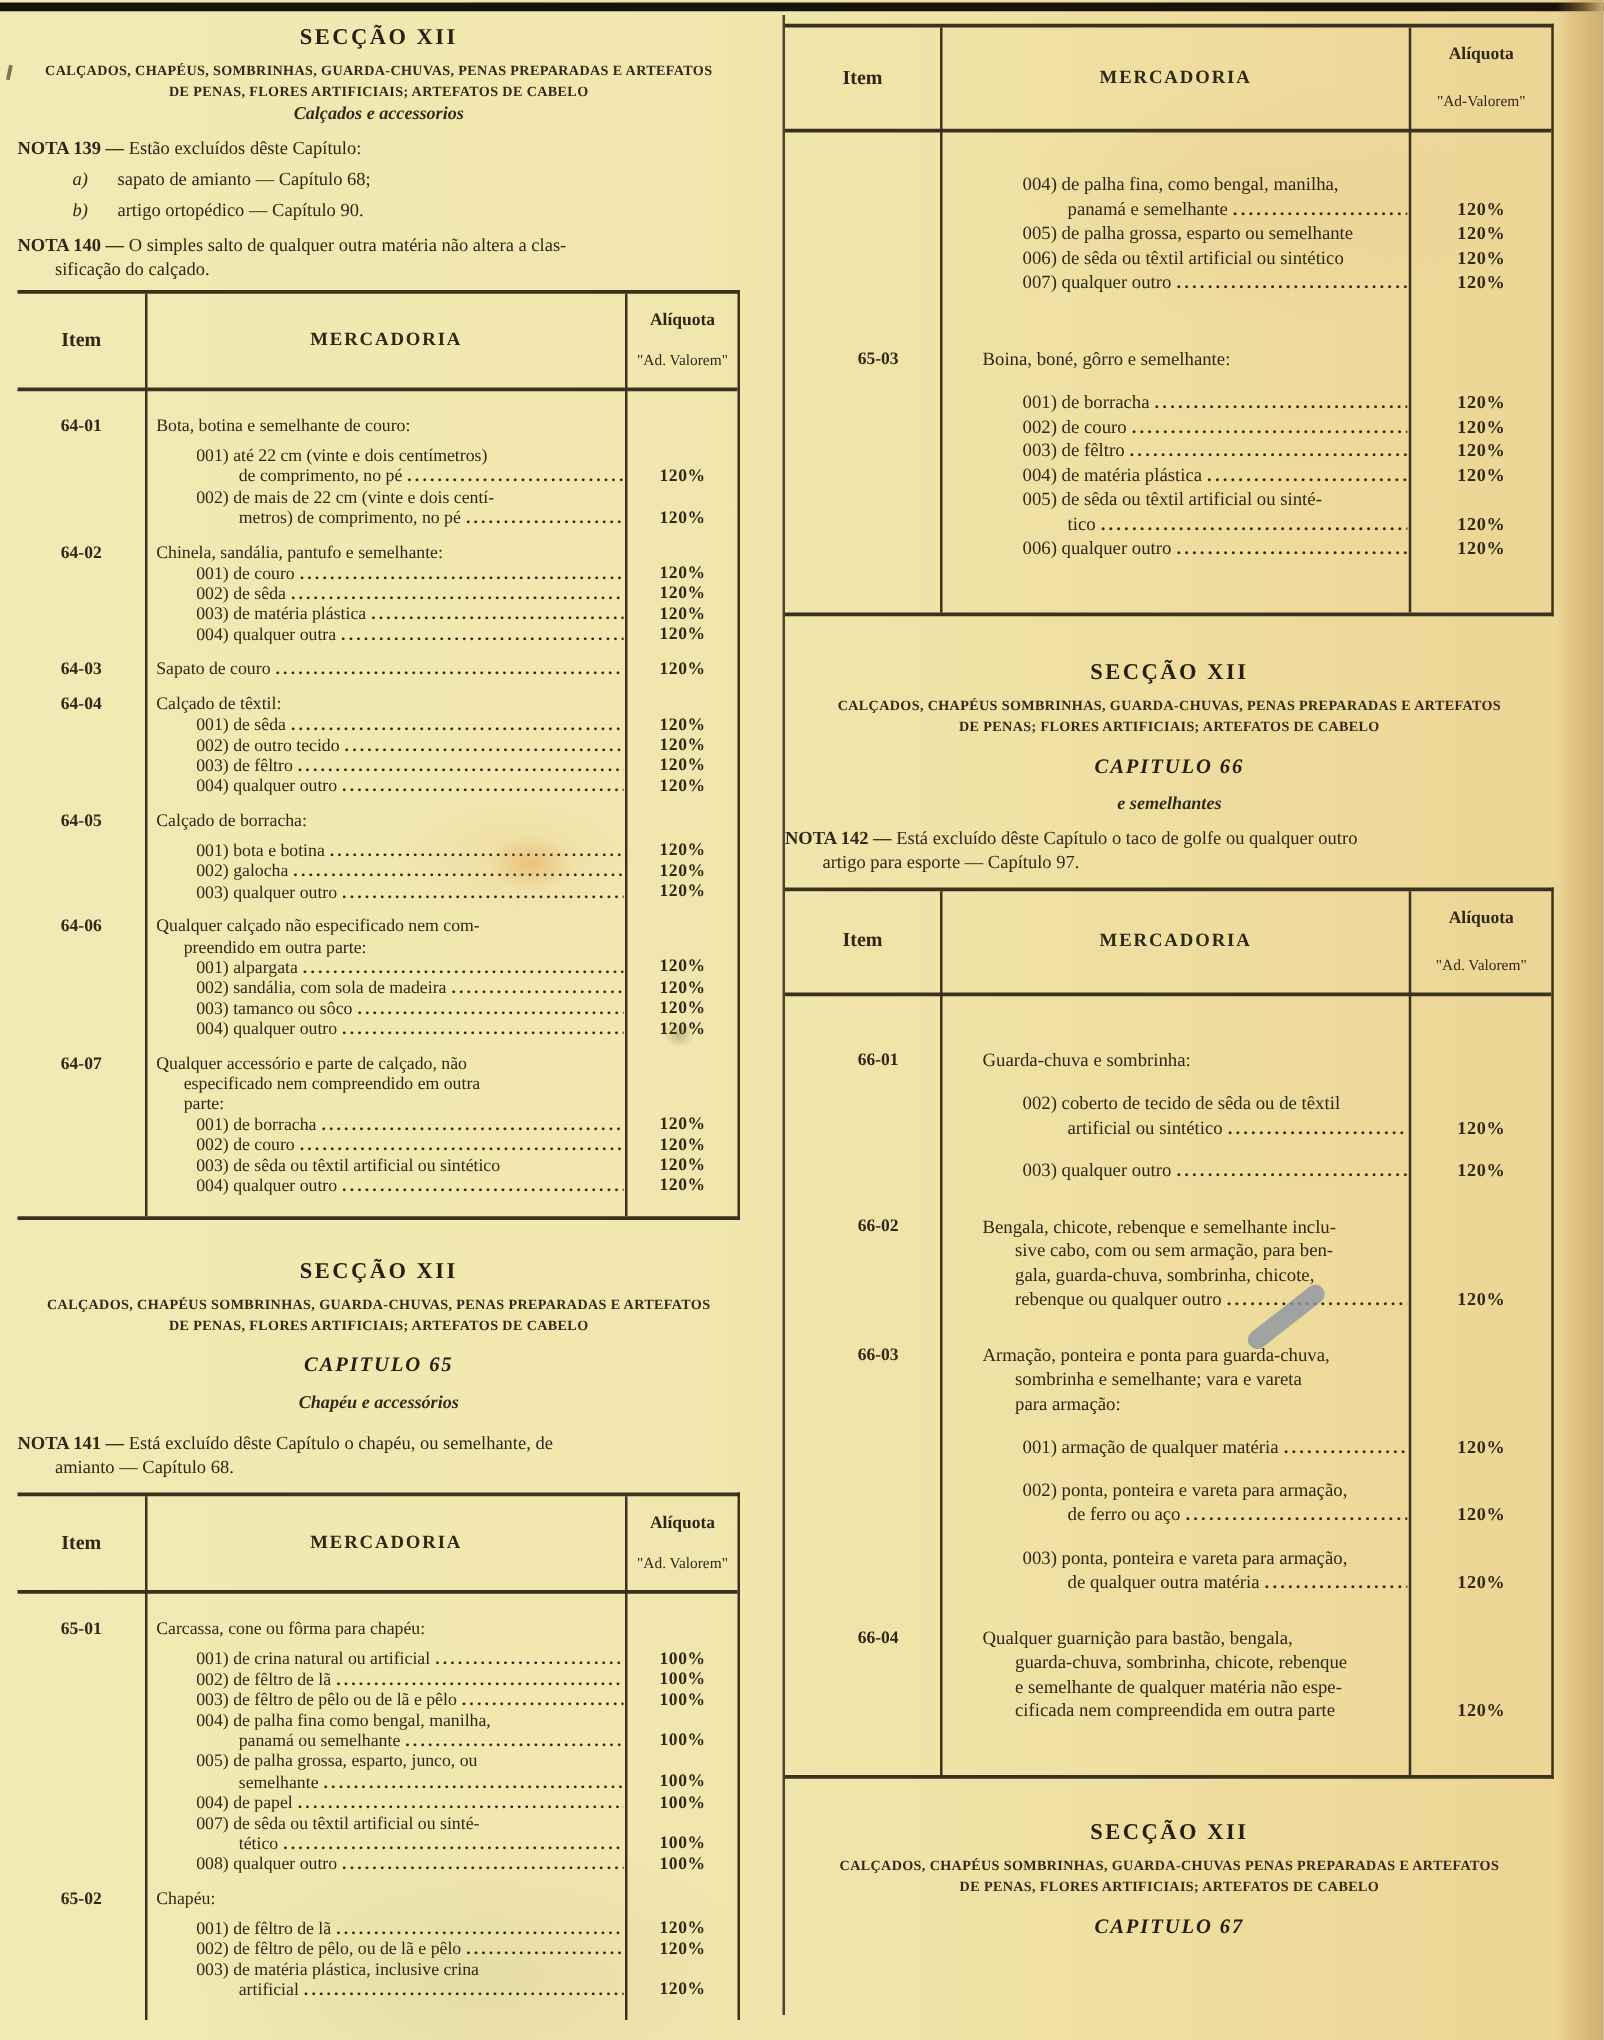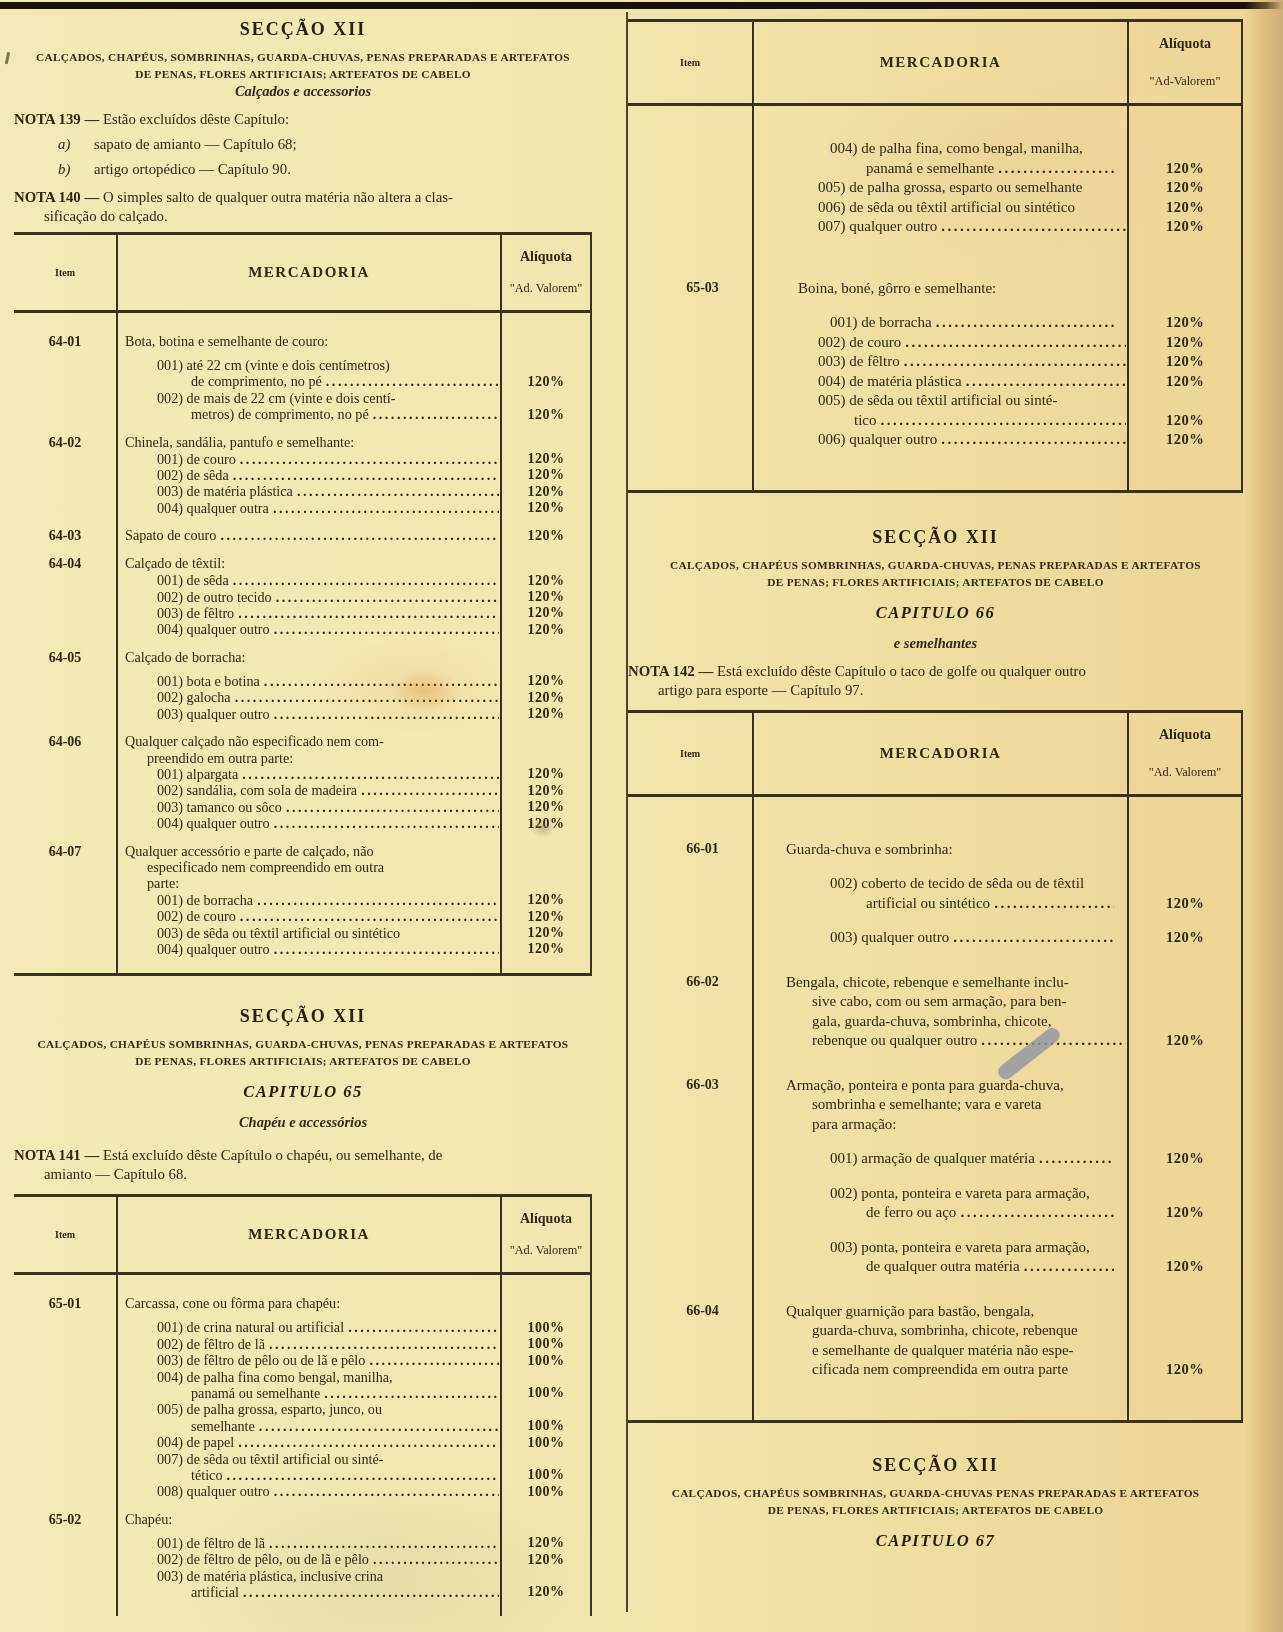--- a/index.html
+++ b/index.html
@@ -43,21 +43,21 @@
   .b-table { position:relative; border-top:3px solid var(--rule,#3a321f); margin-top:6px; }
   .b-table.rb { border-right:2.5px solid var(--rule,#3a321f); }
   .b-table.closed { border-bottom:3px solid var(--rule,#3a321f); }
   .vl { position:absolute; top:0; bottom:0; width:2px; background:var(--rule,#3a321f); }
   .col-left  .vl1 { left:102px; }  .col-left  .vl2 { right:88px; }
   .col-right .vl1 { left:124px; }  .col-right .vl2 { right:112px; }
 
   .t-head { display:flex; align-items:stretch; border-bottom:3px solid var(--rule,#3a321f); }
   .col-left  .t-head { height:78px; }
   .col-right .t-head { height:84px; }
-  .th-item { display:flex; align-items:center; justify-content:center; font-weight:700; font-size:10px; }
+  .th-item { display:flex; align-items:center; justify-content:center; font-weight:700; font-size:16px; }
   .col-left  .th-item { width:102px; } .col-right .th-item { width:124px; }
   .th-merc { flex:1; display:flex; align-items:center; justify-content:center; font-weight:700; font-size:15px; letter-spacing:1.5px; }
   .th-rate { display:flex; flex-direction:column; justify-content:space-between; align-items:center; padding:14px 2px; }
   .col-left  .th-rate { width:88px; } .col-right .th-rate { width:112px; }
   .th-r1 { font-weight:700; font-size:14px; }
   .th-r2 { font-size:12.3px; }
 
   .t-body { padding:9px 0 16px; }
   .col-right .t-body { padding:18px 0 40px; }
 
@@ -82,21 +82,21 @@
   .col-right .sub  .line.cont  { padding-left:68px; }
   .col-right .main .line.cont  { padding-left:26px; }
   .fill { flex:1; overflow:hidden; margin-left:4px; }
   .fill::after { content:"..................................................................................................";
                  letter-spacing:2.5px; font-weight:700; }
 
   
   .col-left  .row.main { margin-top:11px; }
   .col-left  .row.sp   { margin-top:7px; }
   .col-right .row.main { margin-top:25px; }
-  .col-right .row.sp   { margin-top:15px;gap:12px; }
+  .col-right .row.sp   { margin-top:15px; }
   .col-right .row.main.sp { margin-top:42px; }
 
   
   .col-left  > *:nth-child(5) { margin-top:24px; }
   .col-left  > *:nth-child(6) { margin-top:14px; }
   .col-left  > *:nth-child(7) { margin-top:10px; }
   .col-right > *:nth-child(2) { margin-top:28px; }
   .col-right > *:nth-child(3) { margin-top:10px; }
   .col-right > *:nth-child(4) { margin-top:26px; }
 

